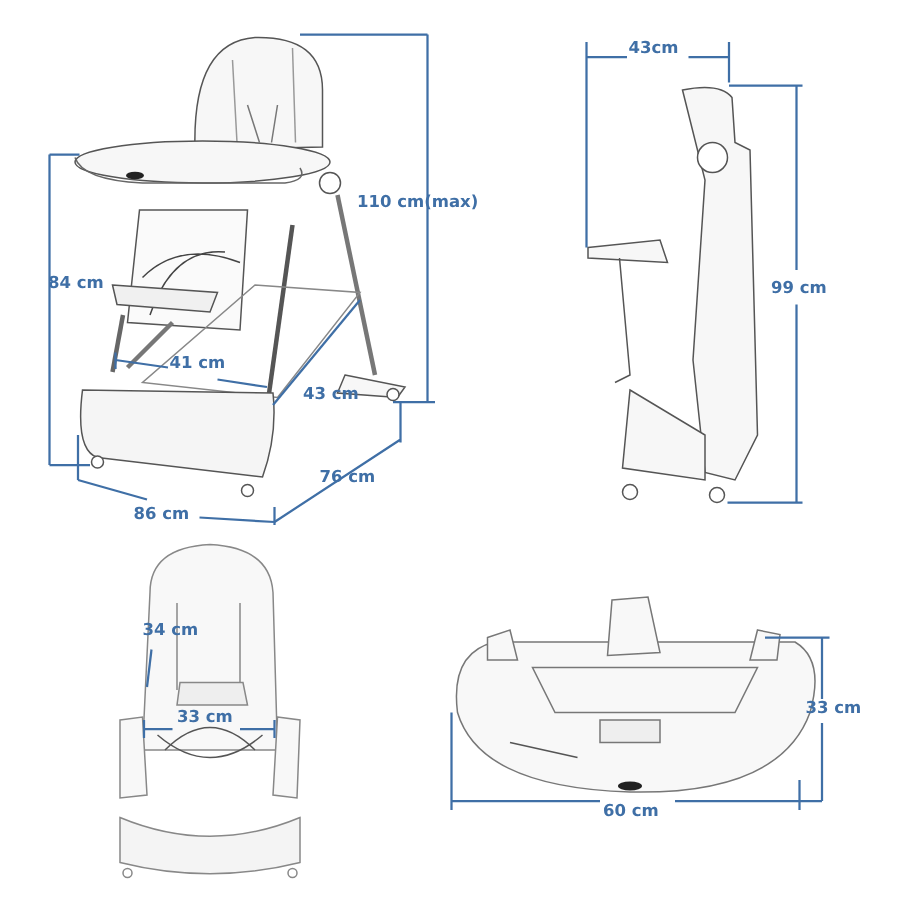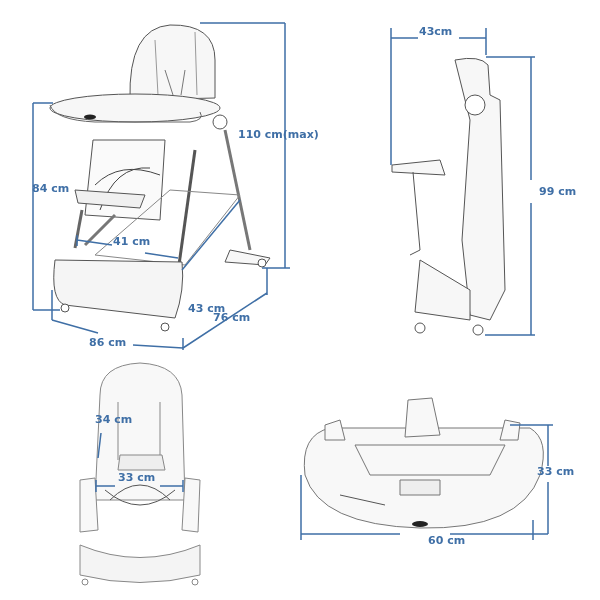--- a/index.html
+++ b/index.html
@@ -93,24 +93,24 @@
   </g>
   <g stroke="#3f6fa6" stroke-width="1.5" fill="none">
     <path d="M301,475 L301,540 M301,534 L400,534 M450,534 L548,534 M533,520 L533,540"></path>
     <path d="M510,425 L553,425 M548,425 L548,466 M548,482 L548,534"></path>
   </g>
 </svg>
 
 <span class="lbl" style="left:238px;top:129px;">110 cm(max)</span>
 <span class="lbl" style="left:12px;top:183px;margin-left:20px;">84 cm</span>
 <span class="lbl" style="left:113px;top:236px;">41 cm</span>
-<span class="lbl" style="left:188px;top:257px;margin-top:46px;">43 cm</span>
+<span class="lbl" style="left:202px;top:257px;">43 cm</span>
 <span class="lbl" style="left:213px;top:312px;">76 cm</span>
 <span class="lbl" style="left:89px;top:337px;">86 cm</span>
 
 <span class="lbl" style="left:419px;top:26px;">43cm</span>
-<span class="lbl" style="left:539px;top:186px;">99 cm</span>
+<span class="lbl" style="left:514px;top:186px;">99 cm</span>
 
 <span class="lbl" style="left:95px;top:414px;">34 cm</span>
 <span class="lbl" style="left:118px;top:472px;">33 cm</span>
 
 <span class="lbl" style="left:537px;top:466px;">33 cm</span>
-<span class="lbl" style="left:402px;top:535px;margin-left:26px;">60 cm</span>
+<span class="lbl" style="left:402px;top:535px;">60 cm</span>
 
 </body></html>

